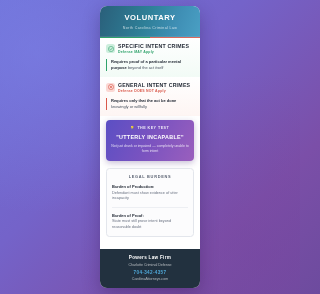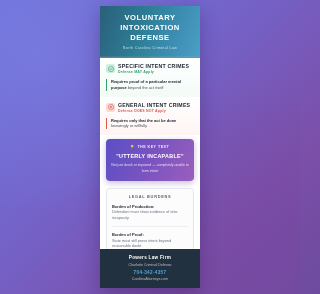--- a/index.html
+++ b/index.html
@@ -24,21 +24,21 @@
     pointer-events: none;
   }
 
   .card {
     position: absolute;
     left: 100px;
     top: 6px;
     width: 100px;
     height: 282px;
     background: #ffffff;
-    border-radius: 0;
+    border-radius: 7px;
     overflow: hidden;
     box-shadow: 0 6px 18px rgba(40,20,70,0.32);
     display: flex;
     flex-direction: column;
   }
 
   
   .header {
     background: linear-gradient(110deg, #2a5f7a 0%, #2e7f97 45%, #3f8fb5 75%, #4aa0c4 100%);
     padding: 7px 5px 6px;
@@ -235,21 +235,20 @@
 </head>
 <body>
 
 <div class="bg-glow"></div>
 
 <div class="card">
 
   <div class="header">
     <h1>
       <span>VOLUNTARY</span><br>
-      <span>INTOXICATION DEFENSE</span>
     </h1>
     <div class="sub">North Carolina Criminal Law</div>
   </div>
 
   <div class="accent-rule"></div>
 
   <div class="body">
 
     <div class="section green">
       <div class="sec-head">

